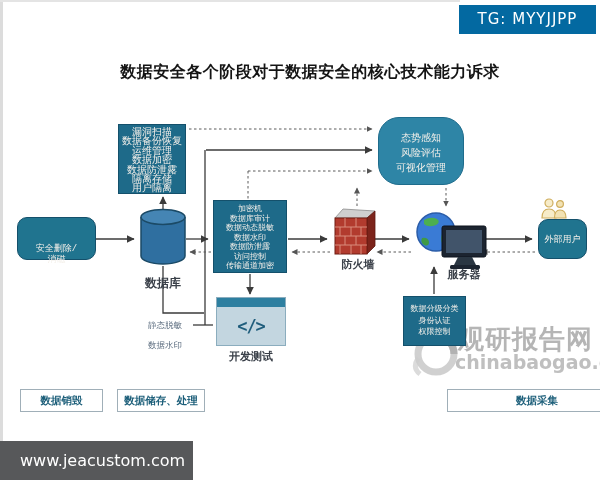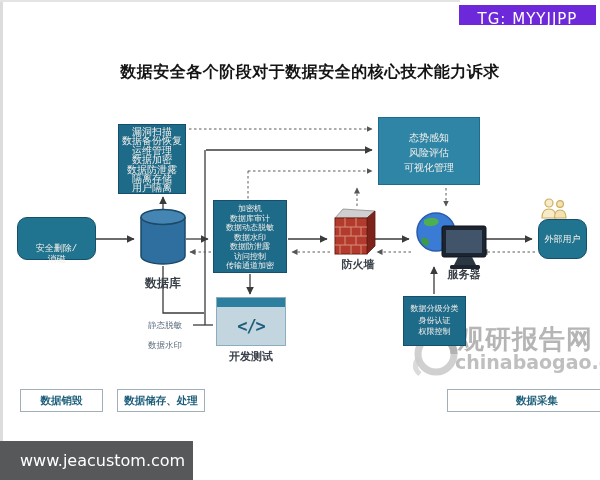--- a/index.html
+++ b/index.html
@@ -1,39 +1,39 @@
 <!DOCTYPE html>
 <html><head>
 <meta charset="utf-8">
 <style>
   html,body{margin:0;padding:0;background:#fff;}
   .page{position:relative;width:600px;height:480px;background:#ffffff;overflow:hidden;
         font-family:"DejaVu Sans","Liberation Sans",sans-serif;}
   .edge-left{position:absolute;left:0;top:0;width:3px;height:441px;background:#dcdcdc;}
   .edge-top{position:absolute;left:0;top:0;width:460px;height:2px;background:#e4e4e4;}
 
-  .tg-badge{position:absolute;left:459px;top:5px;width:137px;height:20px;background:#6d28d9;
+  .tg-badge{position:absolute;left:459px;top:5px;width:137px;height:29px;background:#0369a1;
             color:#fff;font-size:15px;letter-spacing:1px;text-align:center;line-height:29px;}
   .site-bar{position:absolute;left:0;top:441px;width:193px;height:39px;background:#57585a;
             color:#fff;font-size:16px;line-height:39px;padding-left:20px;box-sizing:border-box;}
 
   .title{position:absolute;left:90px;top:62px;width:440px;text-align:center;
          font-size:16px;font-weight:bold;color:#141414;letter-spacing:0.5px;}
 
   .connectors{position:absolute;left:0;top:0;width:600px;height:480px;z-index:1;pointer-events:none;}
 
   .box{position:absolute;z-index:2;background:#1E6A89;border:1px solid #14506B;color:#F4F0EA;
        text-align:center;box-sizing:border-box;}
   .box.light{background:#2E85A6;border-color:#1E6C8C;}
   .box.rounded{background:#20748F;border-radius:10px;}
   .box .ln{white-space:nowrap;}
 
   .b-storage{left:118px;top:124px;width:68px;height:70px;padding-top:2px;font-size:10px;line-height:9.4px;}
   .b-process{left:213px;top:200px;width:74px;height:73px;padding-top:3px;font-size:8px;line-height:9.5px;}
-  .b-manage{left:378px;top:117px;width:102px;height:68px;padding-top:12px;font-size:10px;line-height:15px;}
+  .b-manage{left:378px;top:117px;width:86px;height:68px;padding-top:12px;font-size:10px;line-height:15px;border-radius:21px;}
   .b-collect{left:403px;top:296px;width:63px;height:50px;padding-top:6px;font-size:8px;line-height:11.5px;}
   .b-delete{left:17px;top:217px;width:79px;height:43px;padding-top:26px;font-size:9px;line-height:11px;font-family:Liberation Mono, monospace;}
   .b-extuser{left:538px;top:219px;width:49px;height:40px;font-size:9px;line-height:38px;}
 
   .node-label{position:absolute;z-index:2;font-weight:bold;color:#3a4049;text-align:center;}
   .lb-db{left:136px;top:275px;width:54px;font-size:12px;}
   .lb-fw{left:330px;top:257px;width:56px;font-size:11px;}
   .lb-sv{left:436px;top:267px;width:56px;font-size:11px;}
   .lb-dev{left:218px;top:349px;width:66px;font-size:11px;}
 

